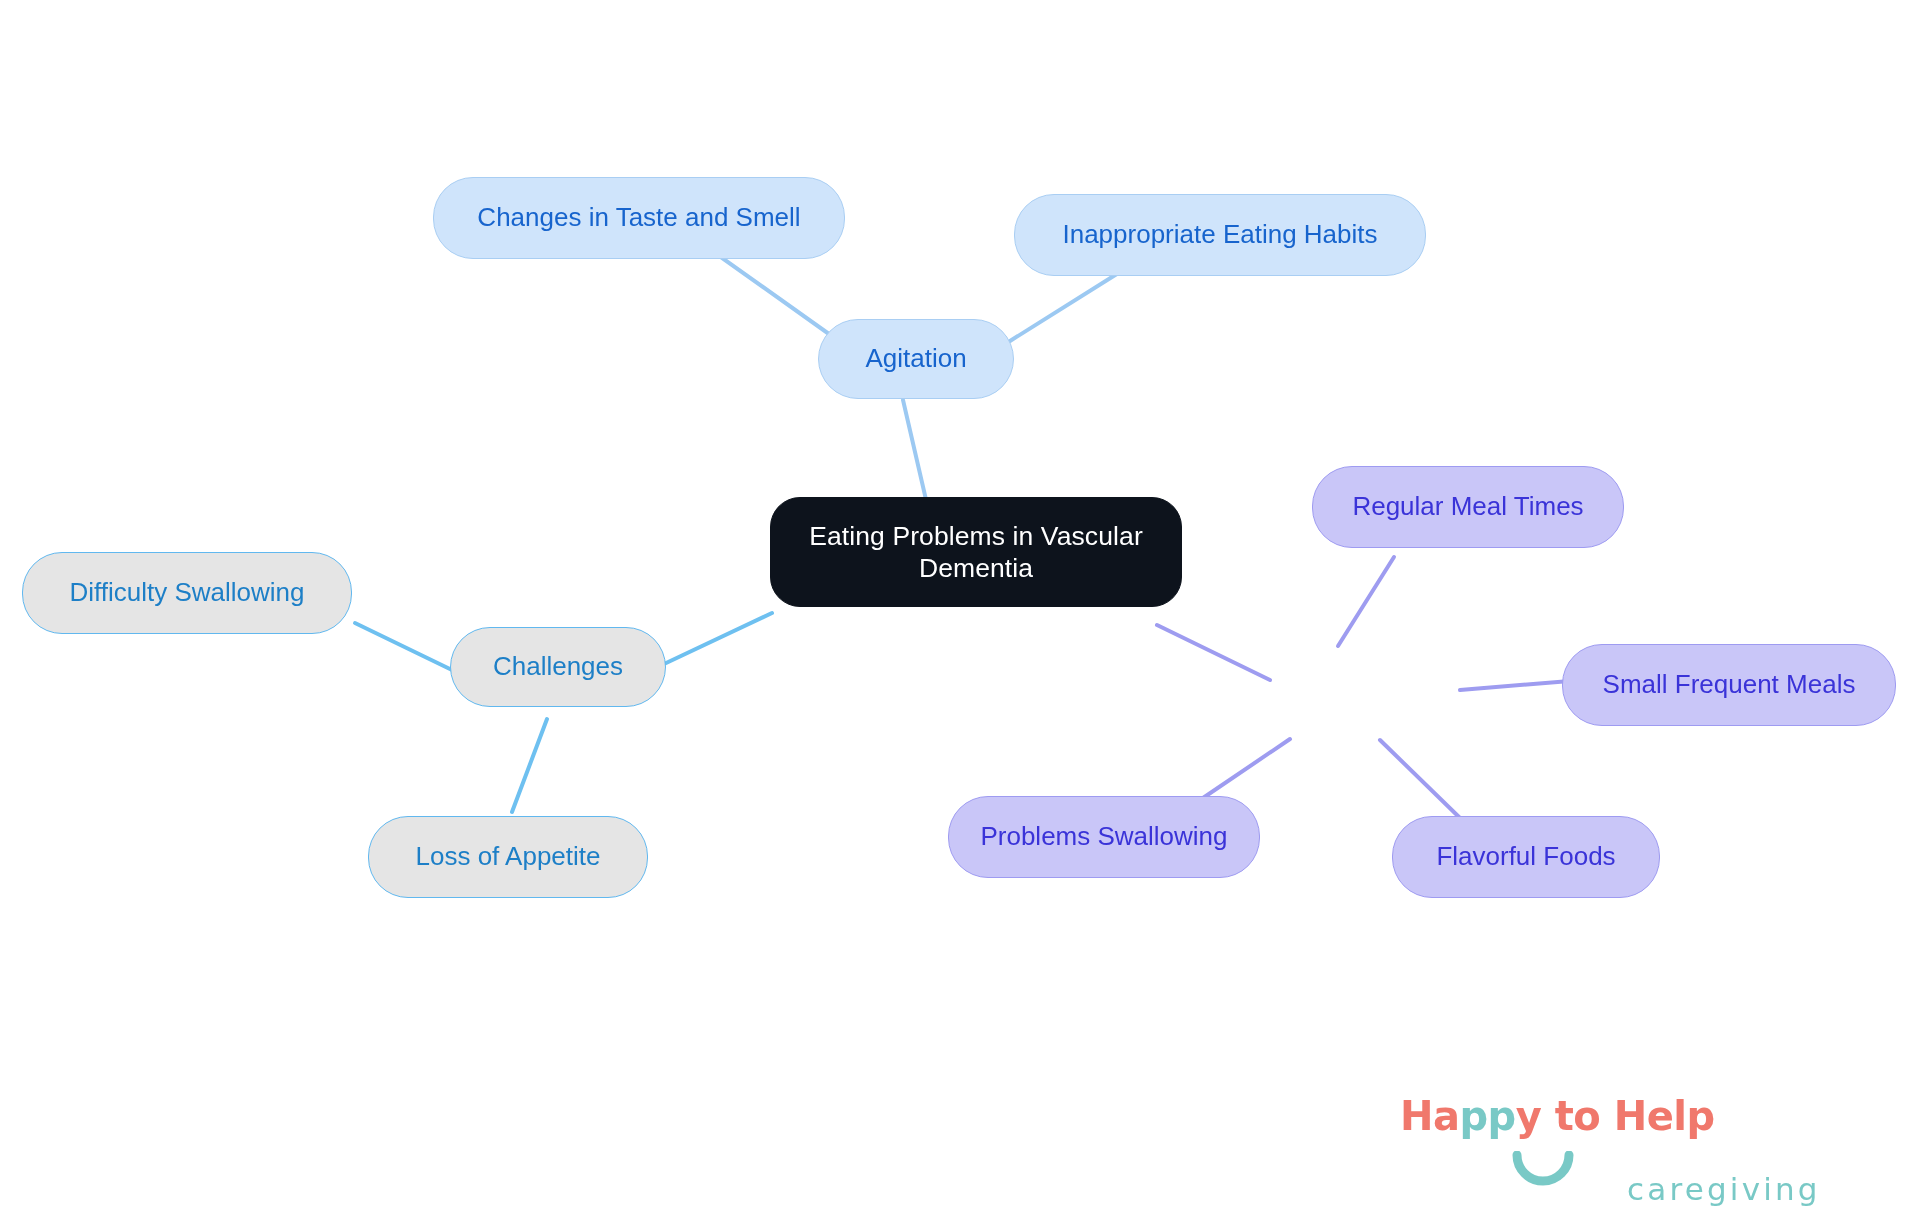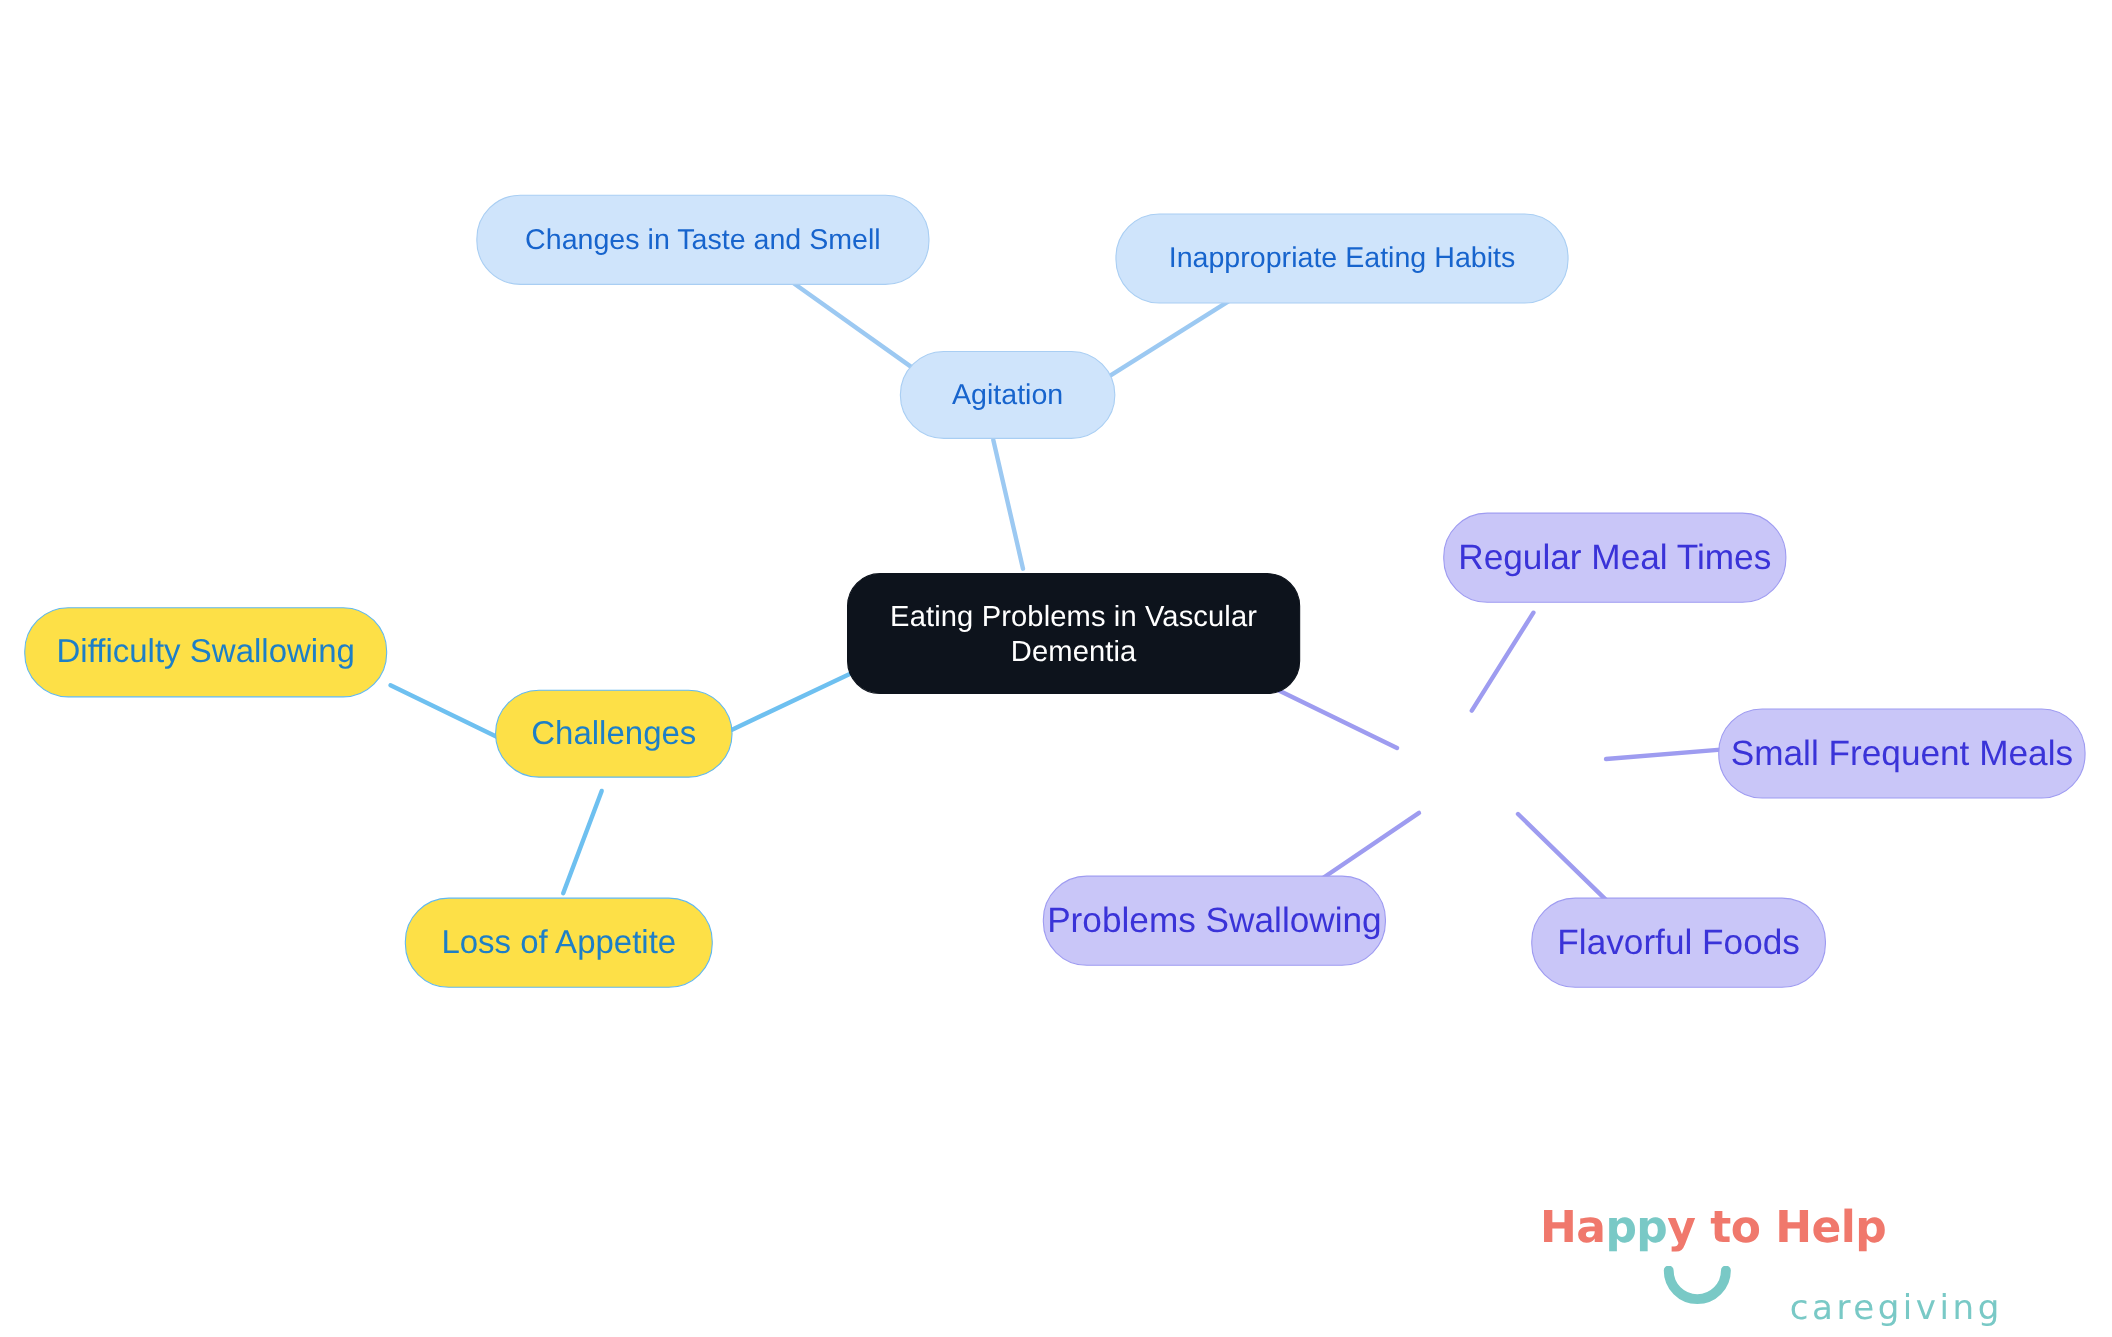--- a/index.html
+++ b/index.html
@@ -63,32 +63,32 @@
   
   .node.agitation {
     background: #cfe4fb;
     border-color: #a9cef3;
     color: #1764cd;
     font-size: 26px;
   }
 
   
   .node.challenges {
-    background: #fde047;
+    background: #e5e5e5;
     border-color: #61b8ef;
     color: #1d7fc7;
-    font-size: 30px;
+    font-size: 26px;
   }
 
   
   .node.solutions {
     background: #c9c6f8;
     border-color: #9e9bf1;
     color: #3a33d8;
-    font-size: 32px;
+    font-size: 26px;
   }
 
   
   #logo {
     position: absolute;
     z-index: 5;
     left: 1400px;
     top: 1096px;
     width: 480px;
     height: 112px;
@@ -148,21 +148,21 @@
 
     <path d="M 1338 646 L 1394 557" stroke="#9e9cf0" stroke-width="4" fill="none" stroke-linecap="round"></path>
 
     <path d="M 1460 690 L 1570 681" stroke="#9e9cf0" stroke-width="4" fill="none" stroke-linecap="round"></path>
 
     <path d="M 1290 739 L 1200 800" stroke="#9e9cf0" stroke-width="4" fill="none" stroke-linecap="round"></path>
 
     <path d="M 1380 740 L 1460 818" stroke="#9e9cf0" stroke-width="4" fill="none" stroke-linecap="round"></path>
   </svg>
 
-  <div class="node root" style="left:770px; top:521px; width:412px; height:110px;">Eating Problems in Vascular
+  <div class="node root" style="left:770px; top:497px; width:412px; height:110px;">Eating Problems in Vascular
 Dementia</div>
 
   <div class="node agitation" style="left:818px; top:319px; width:196px; height:80px;">Agitation</div>
 
   <div class="node agitation" style="left:433px; top:177px; width:412px; height:82px;">Changes in Taste and Smell</div>
 
   <div class="node agitation" style="left:1014px; top:194px; width:412px; height:82px;">Inappropriate Eating Habits</div>
 
   <div class="node challenges" style="left:450px; top:627px; width:216px; height:80px;">Challenges</div>
 

